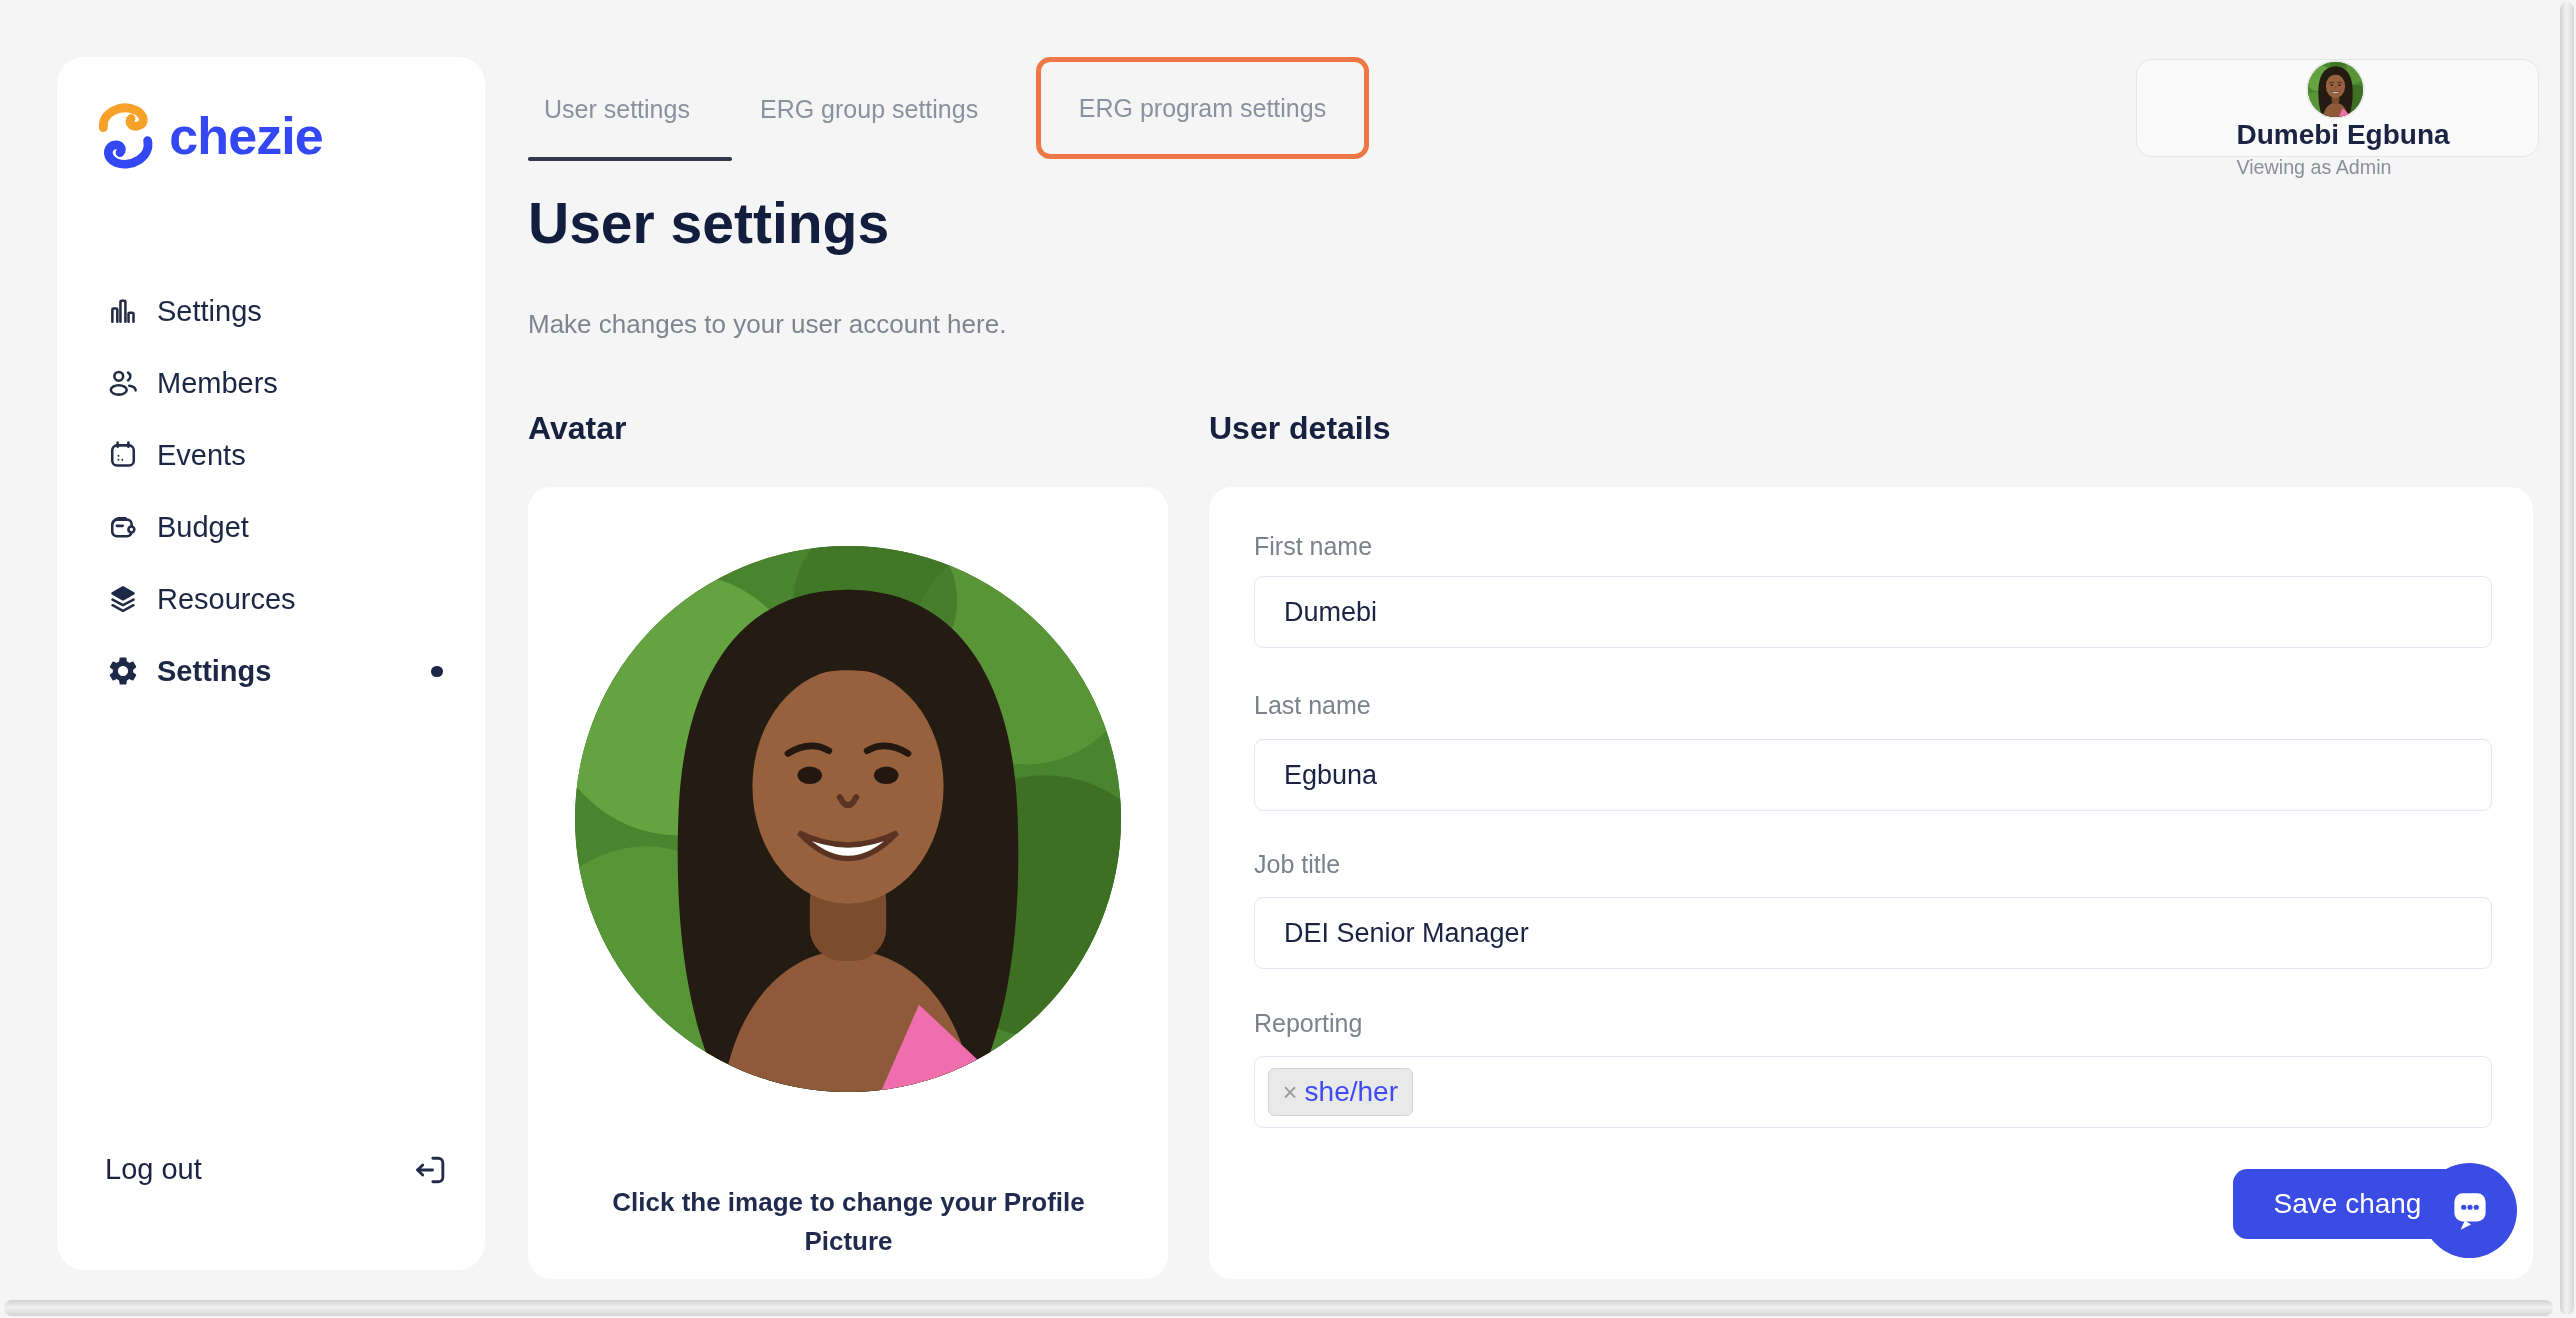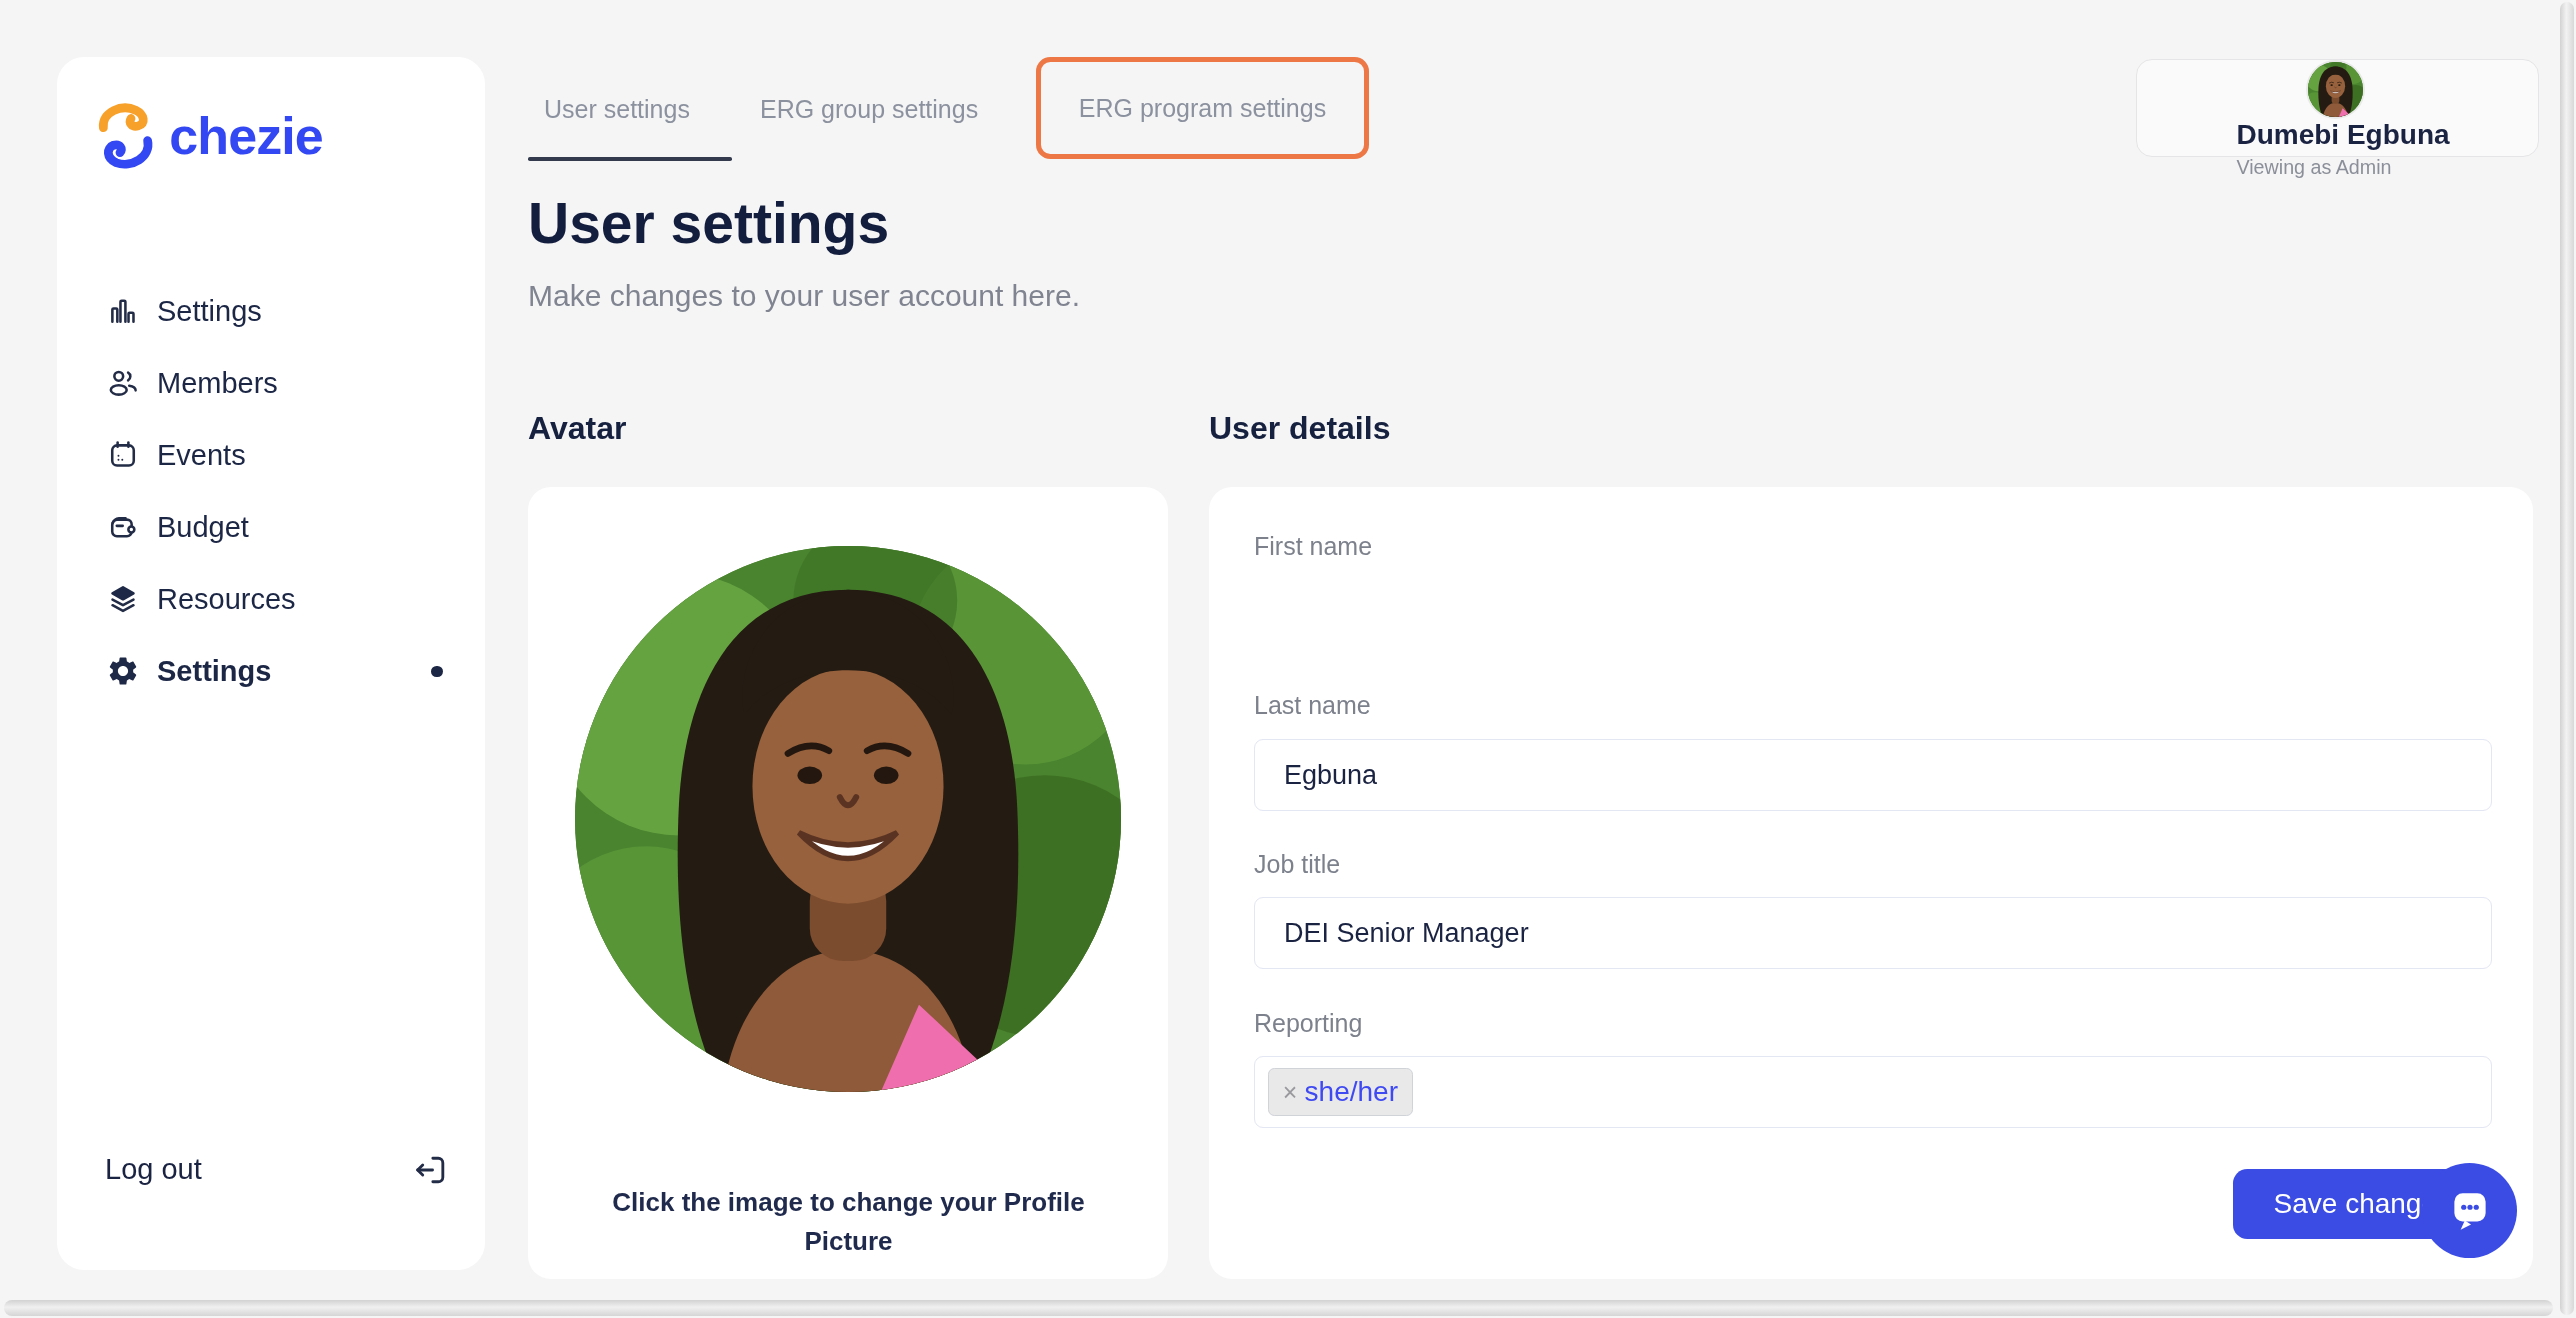--- a/index.html
+++ b/index.html
@@ -54,21 +54,21 @@
     width: 59px; height: 59px; border-radius: 50%; overflow: hidden;
     border: 2.7px solid #e9e9e9; flex: 0 0 59px; background: #49822e;
   }
   .mini-avatar svg { width: 100%; height: 100%; display: block; }
   .chip-text { margin-left: 16px; }
   .chip-name { font-size: 28px; font-weight: bold; color: #1a2342; }
   .chip-sub { font-size: 19.7px; color: #8b8f99; margin-top: 4.5px; }
   .user-chip .chev { margin-left: auto; width: 38px; height: 38px; }
   
   .page-title { position: absolute; left: 528px; top: 190px; font-size: 57px; font-weight: bold; color: #131d3d; }
-  .page-subtitle { position: absolute; left: 528px; top: 279px; font-size: 30px; color: #7f8490; }
+  .page-subtitle { position: absolute; left: 528px; top: 309px; font-size: 26px; color: #7f8490; }
   .section-heading { position: absolute; top: 410px; font-size: 32px; font-weight: 600; color: #16203f; }
   .h-avatar { left: 528px; }
   .h-details { left: 1209px; }
   
   .card { position: absolute; top: 487px; height: 792px; background: #ffffff; border-radius: 23px; }
   .avatar-card { left: 528px; width: 640px; cursor: pointer; }
   .photo {
     position: absolute; left: 47px; top: 59px; width: 546px; height: 546px;
     border-radius: 50%; overflow: hidden; background: #49822e;
   }
@@ -270,20 +270,21 @@
   <div class="photo">
     <svg viewBox="0 0 610 610" width="546" height="546">
         <use href="#avatar-photo"></use>
       </svg>
   </div>
   <p class="avatar-caption">Click the image to change your Profile Picture</p>
 </div>
 
 <div class="card details-card">
   <label class="field-label lbl-1">First name</label>
+  <input class="field-input inp-1" type="text" value="Dumebi" style="">
 
   <label class="field-label lbl-2">Last name</label>
   <input class="field-input inp-2" type="text" value="Egbuna" style="">
 
   <label class="field-label lbl-3">Job title</label>
   <input class="field-input inp-3" type="text" value="DEI Senior Manager" style="">
 
   <label class="field-label lbl-4">Reporting</label>
   <div class="tag-input">
     <span class="tag">

